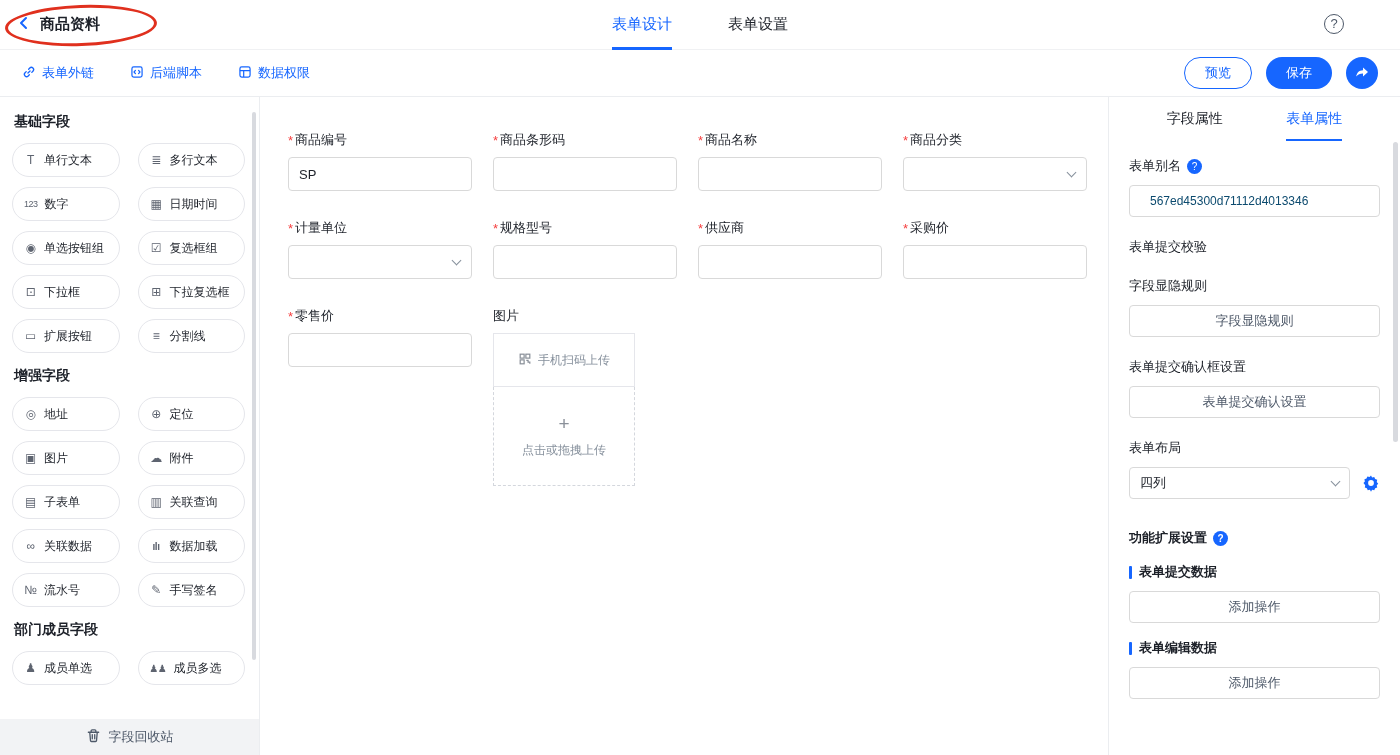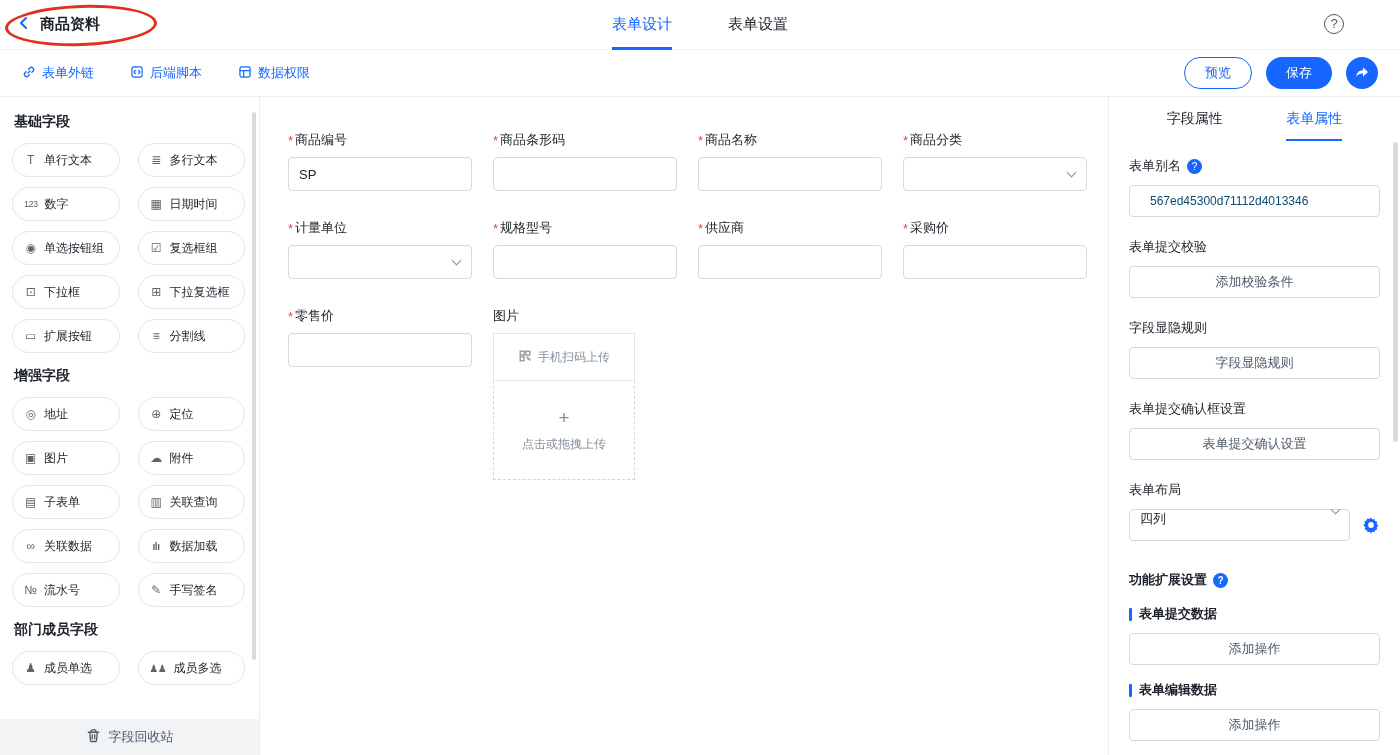--- a/index.html
+++ b/index.html
@@ -44,38 +44,38 @@
   
   .canvas{position:absolute;top:97px;left:261px;right:292px;bottom:0;background:#fff;overflow:hidden;padding:34px 0 0 27px;}
   .form-grid{display:grid;grid-template-columns:repeat(4,184px);column-gap:21px;row-gap:28px;align-items:start;}
   .fld-label{font-size:13px;font-weight:500;color:#1d2129;margin-bottom:8px;display:flex;align-items:center;}
   .req{color:#f53f3f;margin-right:2px;}
   .req::before{content:"*";}
   .fld-input{width:100%;height:34px;border:1px solid #d9d9d9;border-radius:4px;padding:0 10px;font-size:13px;color:#1d2129;outline:none;background:#fff;}
   .fld-box{height:34px;border:1px solid #d9d9d9;border-radius:4px;background:#fff;display:flex;align-items:center;justify-content:space-between;padding:0 11px;font-size:13px;color:#1d2129;cursor:pointer;}
   .chev{width:7px;height:7px;border-right:1.5px solid #86909c;border-bottom:1.5px solid #86909c;transform:rotate(45deg);margin-top:-4px;flex:none;}
   .upload{width:142px;}
-  .up-top{height:48px;border:1px solid #e5e6eb;display:flex;align-items:center;justify-content:center;gap:6px;color:#86909c;font-size:12px;cursor:pointer;background:#fff;}
+  .up-top{height:54px;border:1px solid #e5e6eb;display:flex;align-items:center;justify-content:center;gap:6px;color:#86909c;font-size:12px;cursor:pointer;background:#fff;}
   .up-drop{height:99px;border:1px dashed #d4d7dd;border-top:none;display:flex;flex-direction:column;align-items:center;justify-content:center;gap:9px;color:#86909c;font-size:12px;cursor:pointer;background:#fff;}
   .plus{font-size:19px;font-weight:300;color:#8a9099;line-height:1;}
 
   
   .panel{position:absolute;top:97px;right:0;bottom:0;width:292px;border-left:1px solid #ebedf0;background:#fff;overflow:hidden;}
   .p-tabs{display:flex;height:44px;align-items:stretch;justify-content:space-around;padding:0 26px;}
   .p-tab{font-size:14px;color:#1d2129;line-height:42px;height:44px;cursor:pointer;}
   .p-tab.active{color:#1666ff;border-bottom:2px solid #1666ff;font-weight:500;}
   .p-body{padding:16px 20px 0 20px;}
   .p-label{display:flex;align-items:center;gap:6px;font-size:13px;font-weight:400;color:#1d2129;margin-bottom:10px;}
   .p-label.strong{font-weight:700;margin-top:30px;}
   .help{width:15px;height:15px;border-radius:50%;background:#1666ff;color:#fff;font-size:10px;display:inline-flex;align-items:center;justify-content:center;cursor:pointer;flex:none;}
   .p-input{width:100%;height:32px;border:1px solid #d9d9d9;border-radius:4px;padding:0 20px;font-size:12px;color:#0c4a6e;outline:none;}
   .p-group{margin-top:21px;}
   .p-btn{width:100%;height:32px;border:1px solid #d9d9d9;border-radius:4px;background:#fff;font-size:13px;color:#4e5969;cursor:pointer;}
   .layout-row{display:flex;align-items:center;gap:12px;}
-  .p-select{flex:1;height:32px;border:1px solid #d9d9d9;border-radius:4px;display:flex;justify-content:space-between;padding:0 10px;font-size:13px;color:#1d2129;cursor:pointer;}
+  .p-select{flex:1;height:32px;border:1px solid #d9d9d9;border-radius:4px;display:flex;align-items:center;justify-content:space-between;padding:0 10px;font-size:13px;color:#1d2129;cursor:pointer;}
   .gear{display:flex;align-items:center;cursor:pointer;flex:none;}
   .sub-title{display:flex;align-items:center;gap:7px;font-size:13px;font-weight:700;color:#1d2129;margin:16px 0 10px;}
   .sub-title::before{content:"";width:3px;height:13px;background:#1666ff;border-radius:1px;}
 
   
   .scroll-thumb{position:absolute;background:#d8dadf;border-radius:3px;}
   .sb-scroll{left:252px;top:112px;width:4px;height:548px;}
   .pg-scroll{right:2px;top:142px;width:5px;height:300px;}
   .annotation{position:absolute;left:5px;top:5px;width:152px;height:41px;border:3px solid #e0301e;border-radius:50%;transform:rotate(-2deg);pointer-events:none;z-index:10;}
 </style>
@@ -367,21 +367,20 @@
       <div class="p-label">
           <span>表单别名</span>
           <span class="help">?</span>
         </div>
       <input class="p-input" value="567ed45300d71112d4013346" style="">
 
       <div class="p-group">
         <div class="p-label">
             <span>表单提交校验</span>
           </div>
-        <button class="p-btn">添加校验条件</button>
       </div>
 
       <div class="p-group">
         <div class="p-label">
             <span>字段显隐规则</span>
           </div>
         <button class="p-btn">字段显隐规则</button>
       </div>
 
       <div class="p-group">

